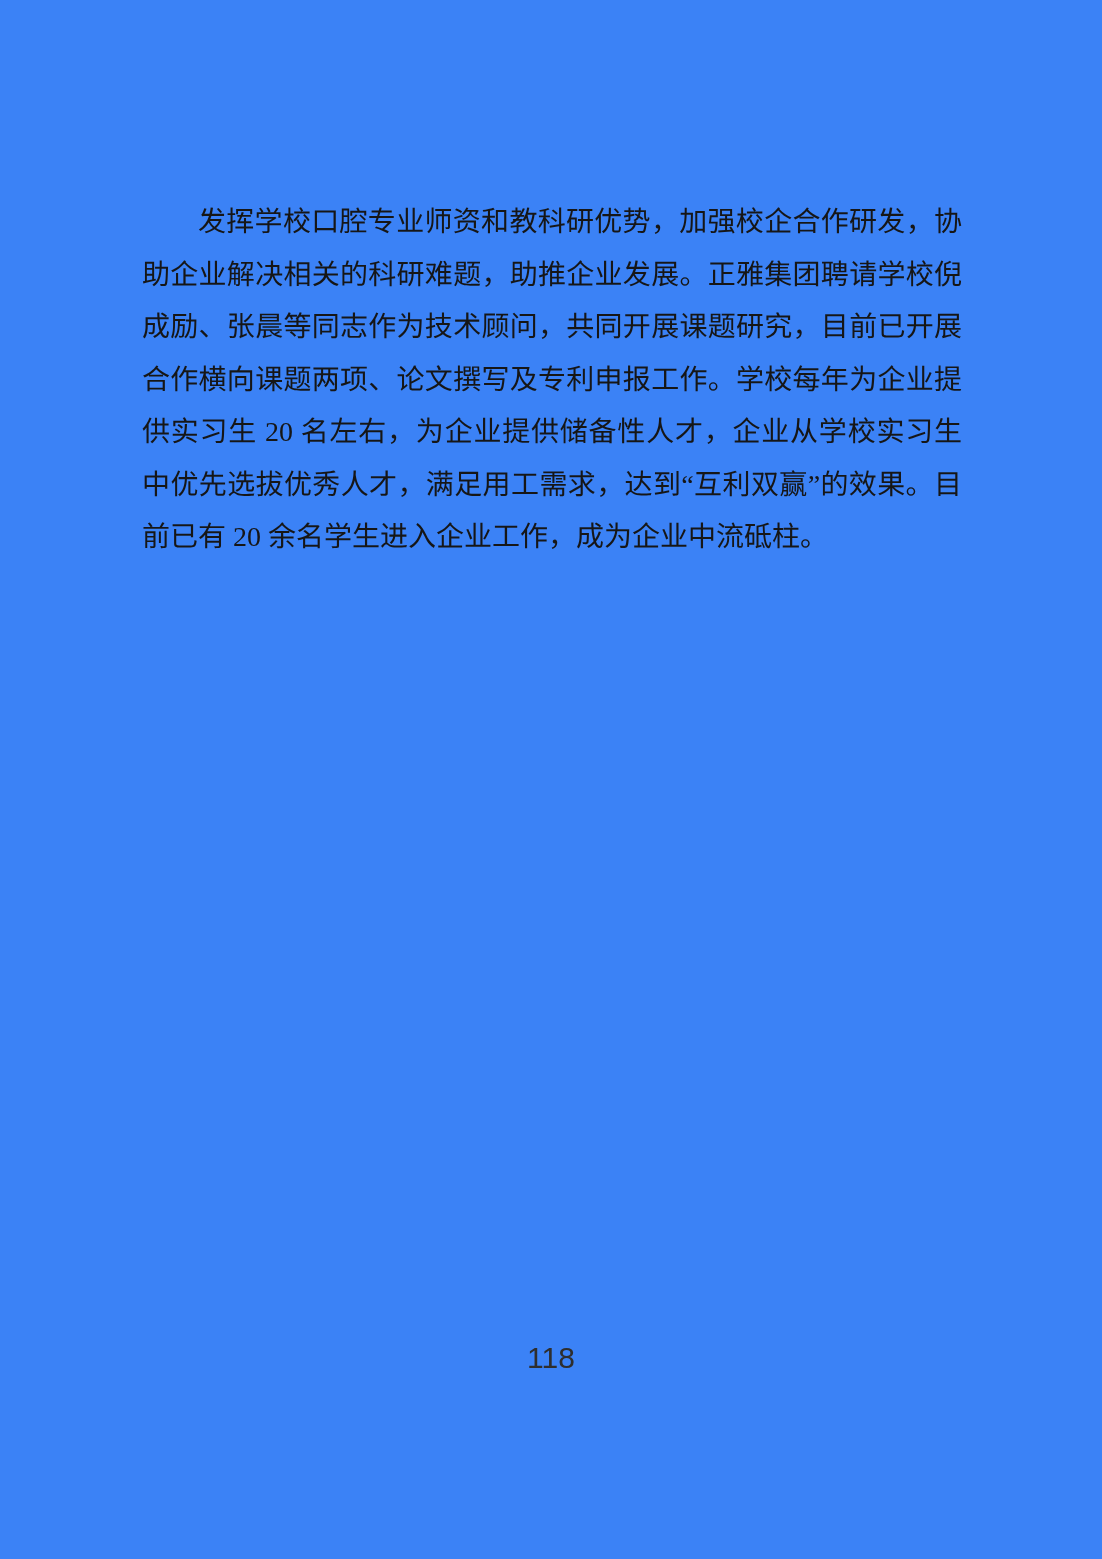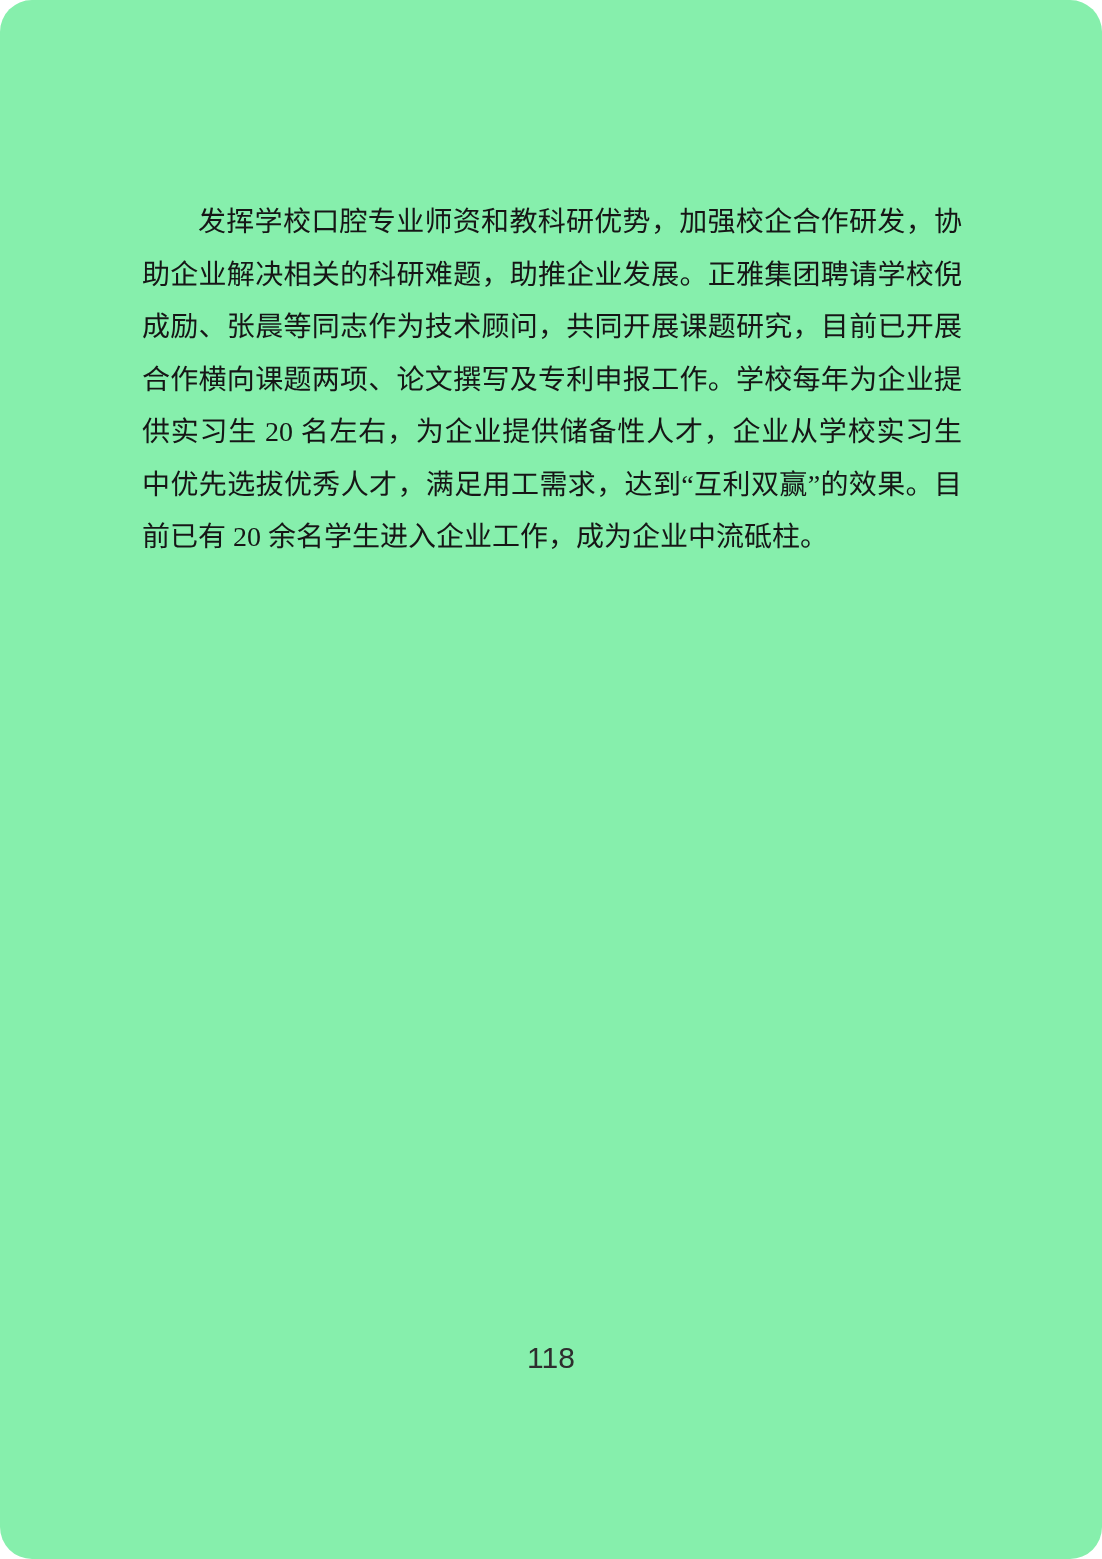--- a/index.html
+++ b/index.html
@@ -4,24 +4,23 @@
 <style>
   html, body {
     margin: 0;
     padding: 0;
     background: #ffffff;
   }
   .document-page {
     position: relative;
     width: 1102px;
     height: 1559px;
-    background: #86efac;
+    background: #3b82f6;
     overflow: hidden;
     box-sizing: border-box;
-    border-radius: 32px;
   }
   .body-text {
     position: absolute;
     top: 196px;
     left: 142px;
     width: 820px;
   }
   .body-para {
     font-family: "Liberation Serif", "DejaVu Serif", serif;
     font-size: 28px;

